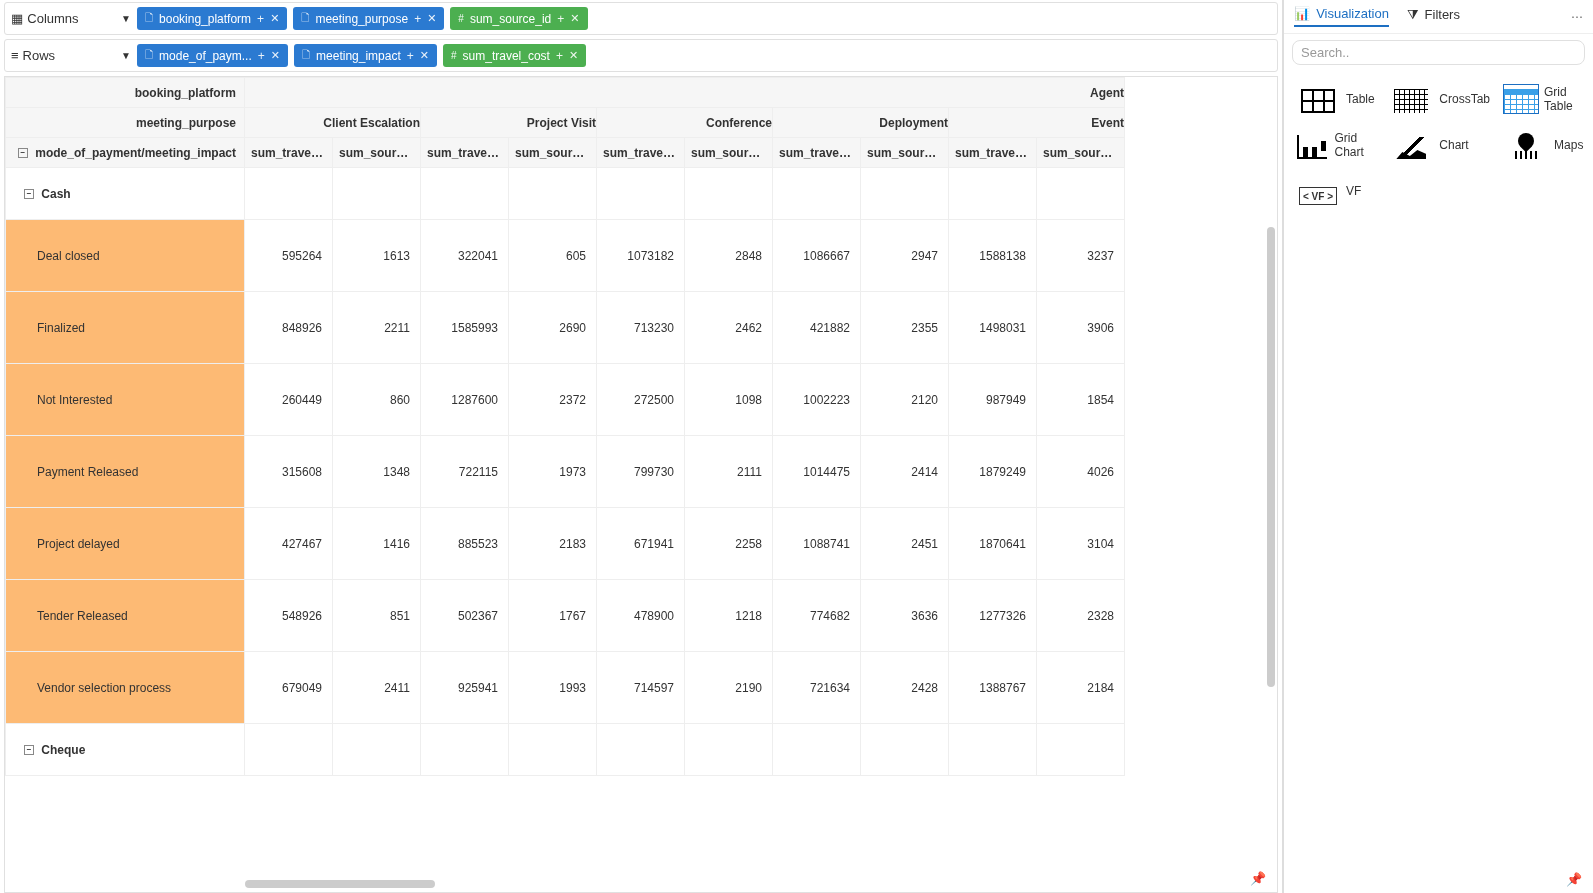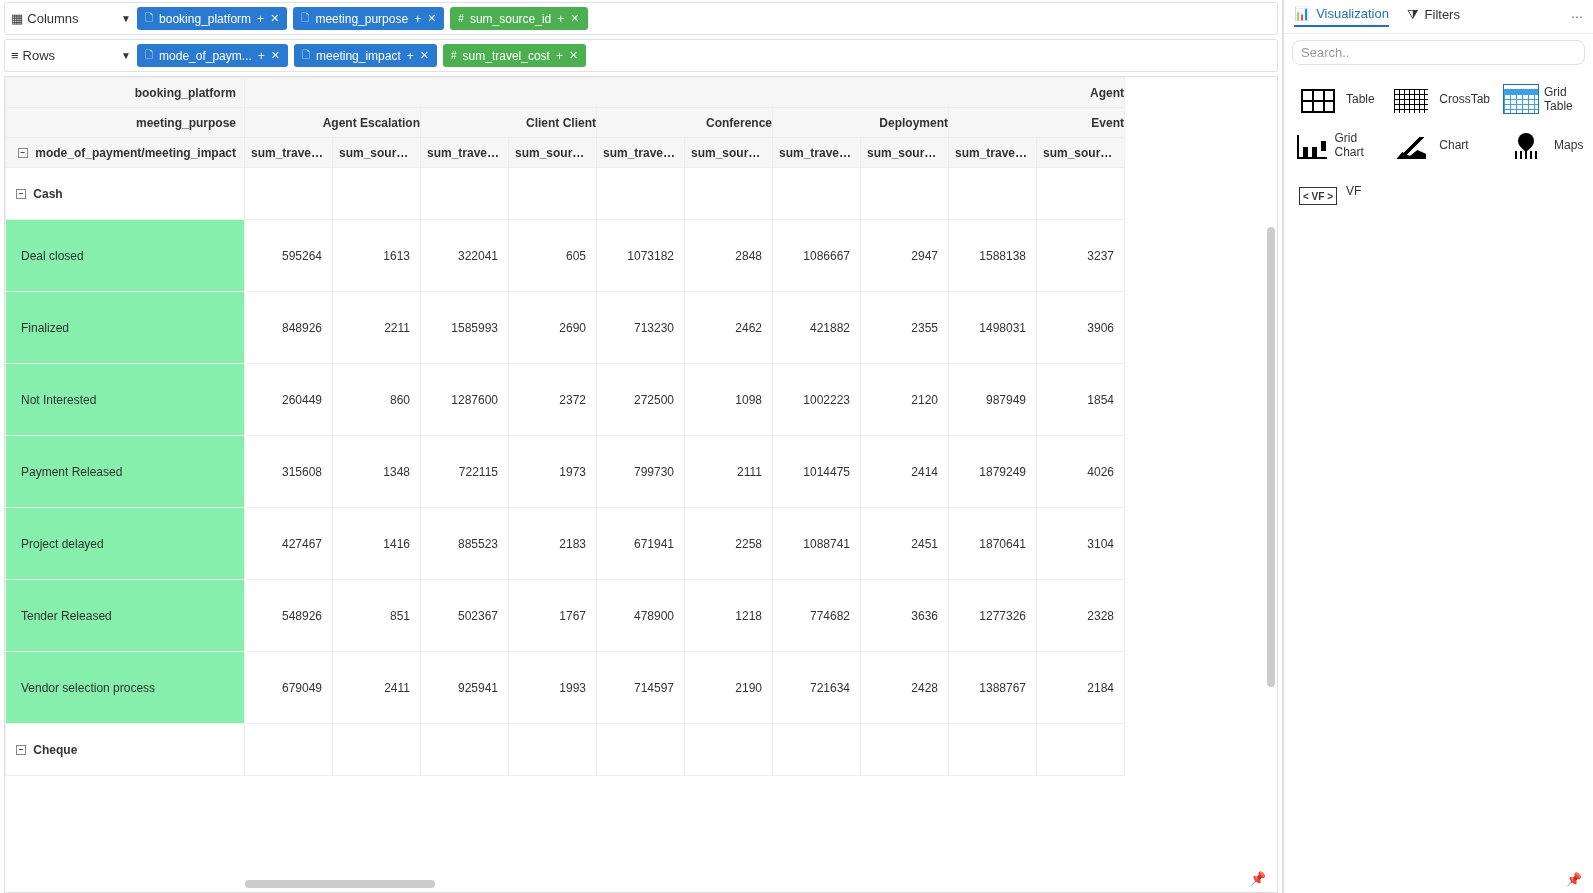--- a/index.html
+++ b/index.html
@@ -95,28 +95,28 @@
   font-size: 12px;
   color: #333;
   white-space: nowrap;
   overflow: hidden;
   text-overflow: ellipsis;
   max-width: 88px;
   padding: 4px 6px;
 }
 .rowlabel {
   text-align: left;
-  padding-left: 15px;
+  padding-left: 31px;
   color: #333;
   font-size: 13px;
-  background: #86efac;
+  background: #fdba74;
 }
 .grouplabel {
   text-align: left;
-  padding-left: 10px;
+  padding-left: 18px;
   font-weight: 700;
   color: #333;
   font-size: 13px;
   background: #fff;
 }
 td.num {
   text-align: right;
   padding: 0 10px;
   height: 72px;
   color: #333;
@@ -316,22 +316,22 @@
   <div class="grid-wrap">
     <div class="grid-scroll">
       <table class="crosstab">
         <thead id="ct-head">
             <tr>
               <th class="hdr-left" style="width:240px">booking_platform</th>
               <th colspan="10">Agent</th>
             </tr>
             <tr>
               <th class="hdr-left">meeting_purpose</th>
-              <th colspan="2">Agent Escalation</th>
-              <th colspan="2">Client Client</th>
+              <th colspan="2">Client Escalation</th>
+              <th colspan="2">Project Visit</th>
               <th colspan="2">Conference</th>
               <th colspan="2">Deployment</th>
               <th colspan="2">Event</th>
             </tr>
             <tr>
               <th class="hdr-left bold"><span class="expand-box">−</span> mode_of_payment/meeting_impact</th>
               <th class="measure-hdr">sum_travel_...</th>
               <th class="measure-hdr">sum_source...</th>
               <th class="measure-hdr">sum_travel_...</th>
               <th class="measure-hdr">sum_source...</th>

